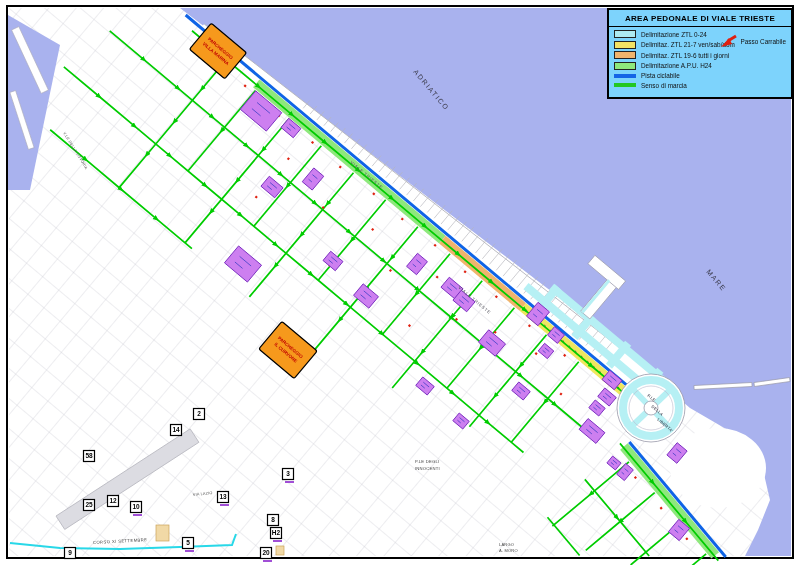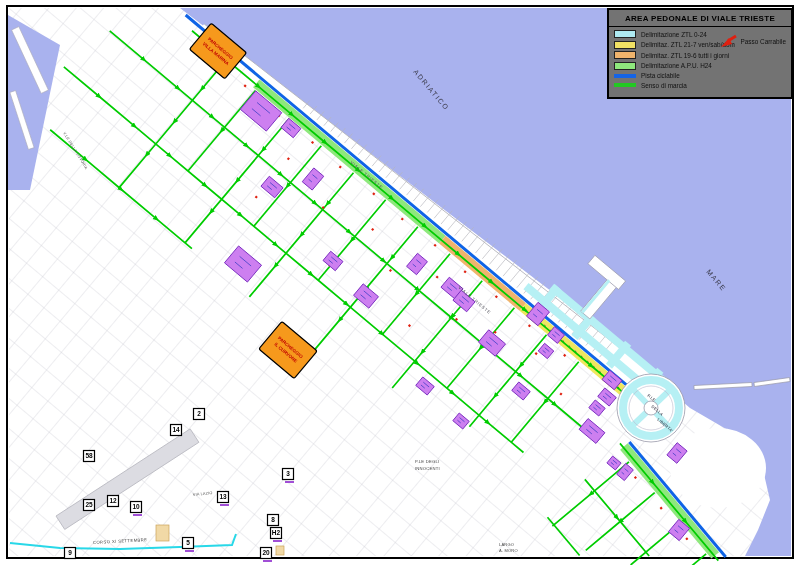--- a/index.html
+++ b/index.html
@@ -1,19 +1,19 @@
 <!DOCTYPE html>
 <html><head>
 <meta charset="utf-8">
 <style>
   html,body{margin:0;padding:0;background:#fff;}
   .stage{position:relative;width:800px;height:565px;background:#ffffff;overflow:hidden;
          font-family:"Liberation Sans",sans-serif;}
   .stage svg.mapsvg{position:absolute;left:0;top:0;}
-  .legend{position:absolute;left:607px;top:8px;width:186px;height:91px;background:#737373;
+  .legend{position:absolute;left:607px;top:8px;width:186px;height:91px;background:#7dd3fc;
           border:2px solid #000;box-sizing:border-box;}
   .legend-title{font-size:8px;font-weight:bold;text-align:center;padding:4px 0 3px;
                 border-bottom:1.5px solid #000;letter-spacing:.3px;}
   .legend-items{margin:3px 0 0 5px;}
   .legend-row{display:flex;align-items:center;gap:5px;margin-bottom:2.5px;}
   .legend-swatch{width:22px;height:8px;border:1px solid #222;box-sizing:border-box;flex:0 0 22px;}
   .legend-swatch.line{height:4px;border:none;}
   .legend-label{font-size:6.4px;color:#111;white-space:nowrap;}
   .legend-passo{position:absolute;right:5px;top:24px;display:flex;align-items:center;gap:3px;}
   .legend-passo span{font-size:6.4px;color:#111;white-space:nowrap;}

